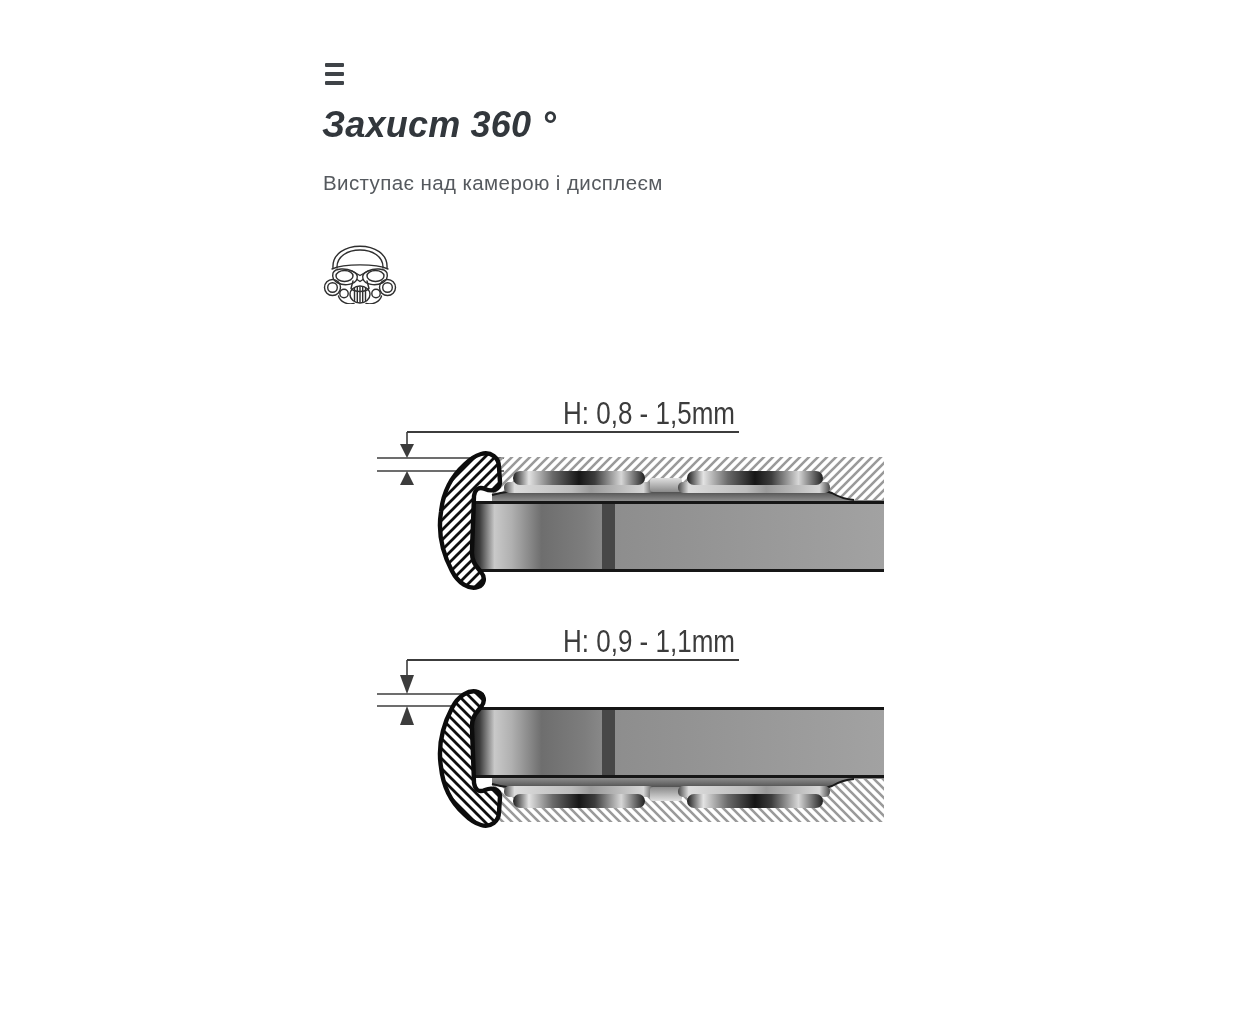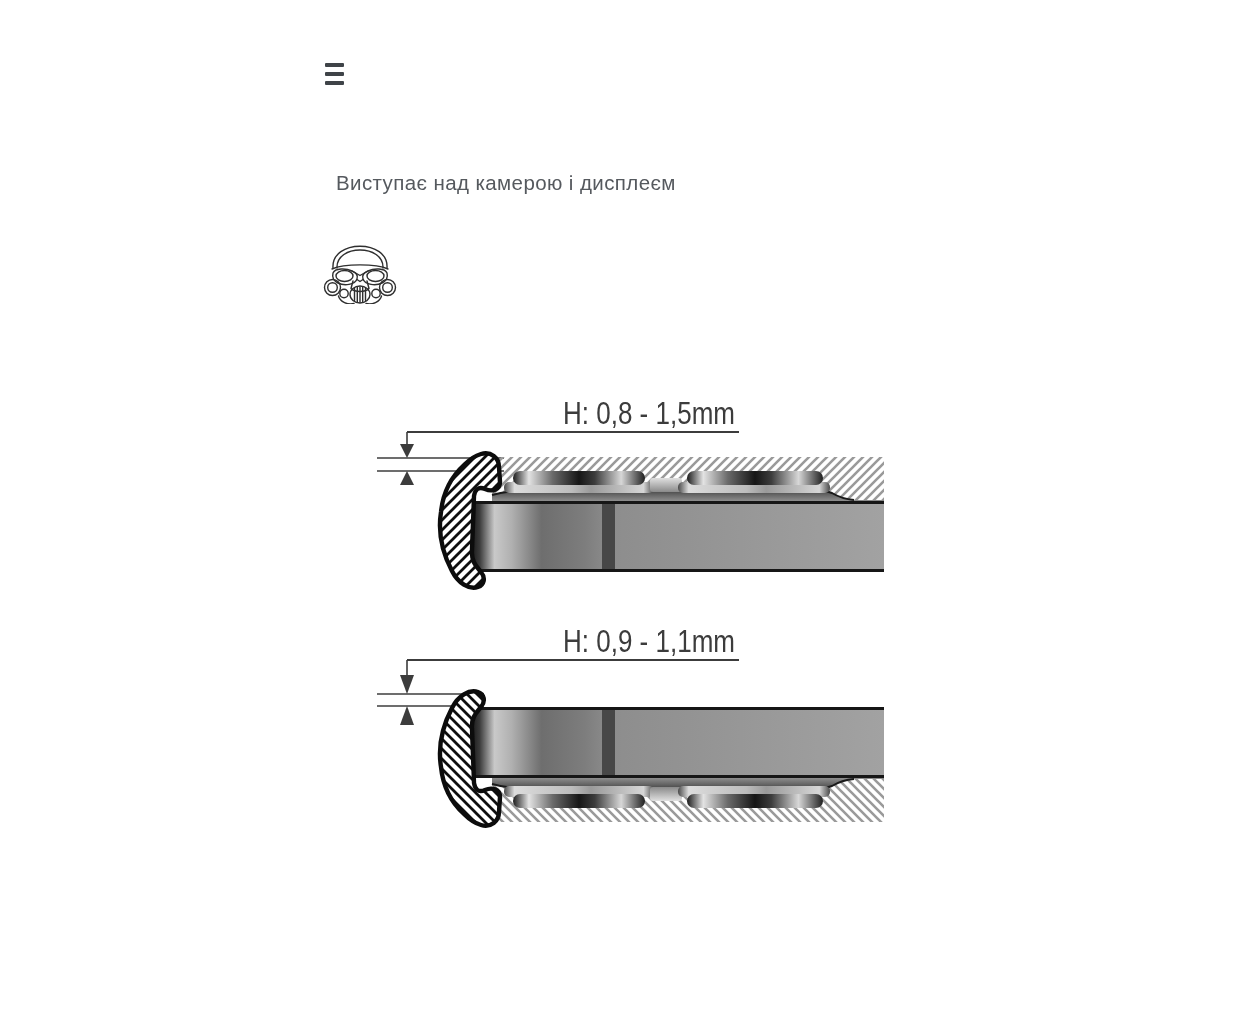--- a/index.html
+++ b/index.html
@@ -5,39 +5,40 @@
   html,body{margin:0;padding:0;background:#fff;}
   #canvas{
     position:relative;width:1252px;height:1024px;background:#ffffff;
     overflow:hidden;font-family:"Liberation Sans",sans-serif;
   }
   .menu-btn{position:absolute;left:325px;top:63px;width:20px;height:22px;
     display:flex;flex-direction:column;justify-content:space-between;cursor:pointer;background:none;border:none;padding:0;}
   .menu-btn span{display:block;width:19px;height:4px;background:#3f4348;border-radius:1px;}
   .page-title{position:absolute;left:322px;top:104px;font-size:36px;font-weight:800;
     font-style:italic;color:#32373c;letter-spacing:0.2px;white-space:nowrap;}
-  .page-subtitle{position:absolute;left:336px;top:171px;font-size:20.5px;font-weight:400;
+  .page-subtitle{position:absolute;left:323px;top:171px;font-size:20.5px;font-weight:400;
     color:#55595e;letter-spacing:0.4px;white-space:nowrap;}
   .helmet{position:absolute;left:323px;top:226px;width:74px;height:78px;}
   .diagram{position:absolute;left:374px;}
   #diagram-camera{top:388px;}
   #diagram-display{top:598px;}
   svg text.dim-label{font-family:"Liberation Sans",sans-serif;font-size:31px;fill:#3c3c3c;}
 </style>
 </head>
 <body>
 
 <div id="canvas">
 
   <button class="menu-btn" aria-label="menu">
     <span></span>
     <span></span>
     <span></span>
   </button>
 
+  <div class="page-title">Захист 360 °</div>
   <div class="page-subtitle">Виступає над камерою і дисплеєм</div>
 
   <svg class="helmet" viewBox="0 0 72 78">
     <g fill="none" stroke="#2f2f2f" stroke-width="1.4" stroke-linecap="round" stroke-linejoin="round">
       <path d="M9,42 C7,13 65,13 63,42"></path>
       <path d="M13,42 C12,18 60,18 59,42"></path>
       <path d="M8,43 C20,37.5 52,37.5 64,43"></path>
       <path d="M9,47 C11,42 22,42 28,45 C33,47 34,50 33,53 C31,59 20,60 14,57 C10,55 8,51 9,47 Z"></path>
       <path d="M63,47 C61,42 50,42 44,45 C39,47 38,50 39,53 C41,59 52,60 58,57 C62,55 64,51 63,47 Z"></path>
       <ellipse cx="20.5" cy="50" rx="8.5" ry="5.5"></ellipse>

